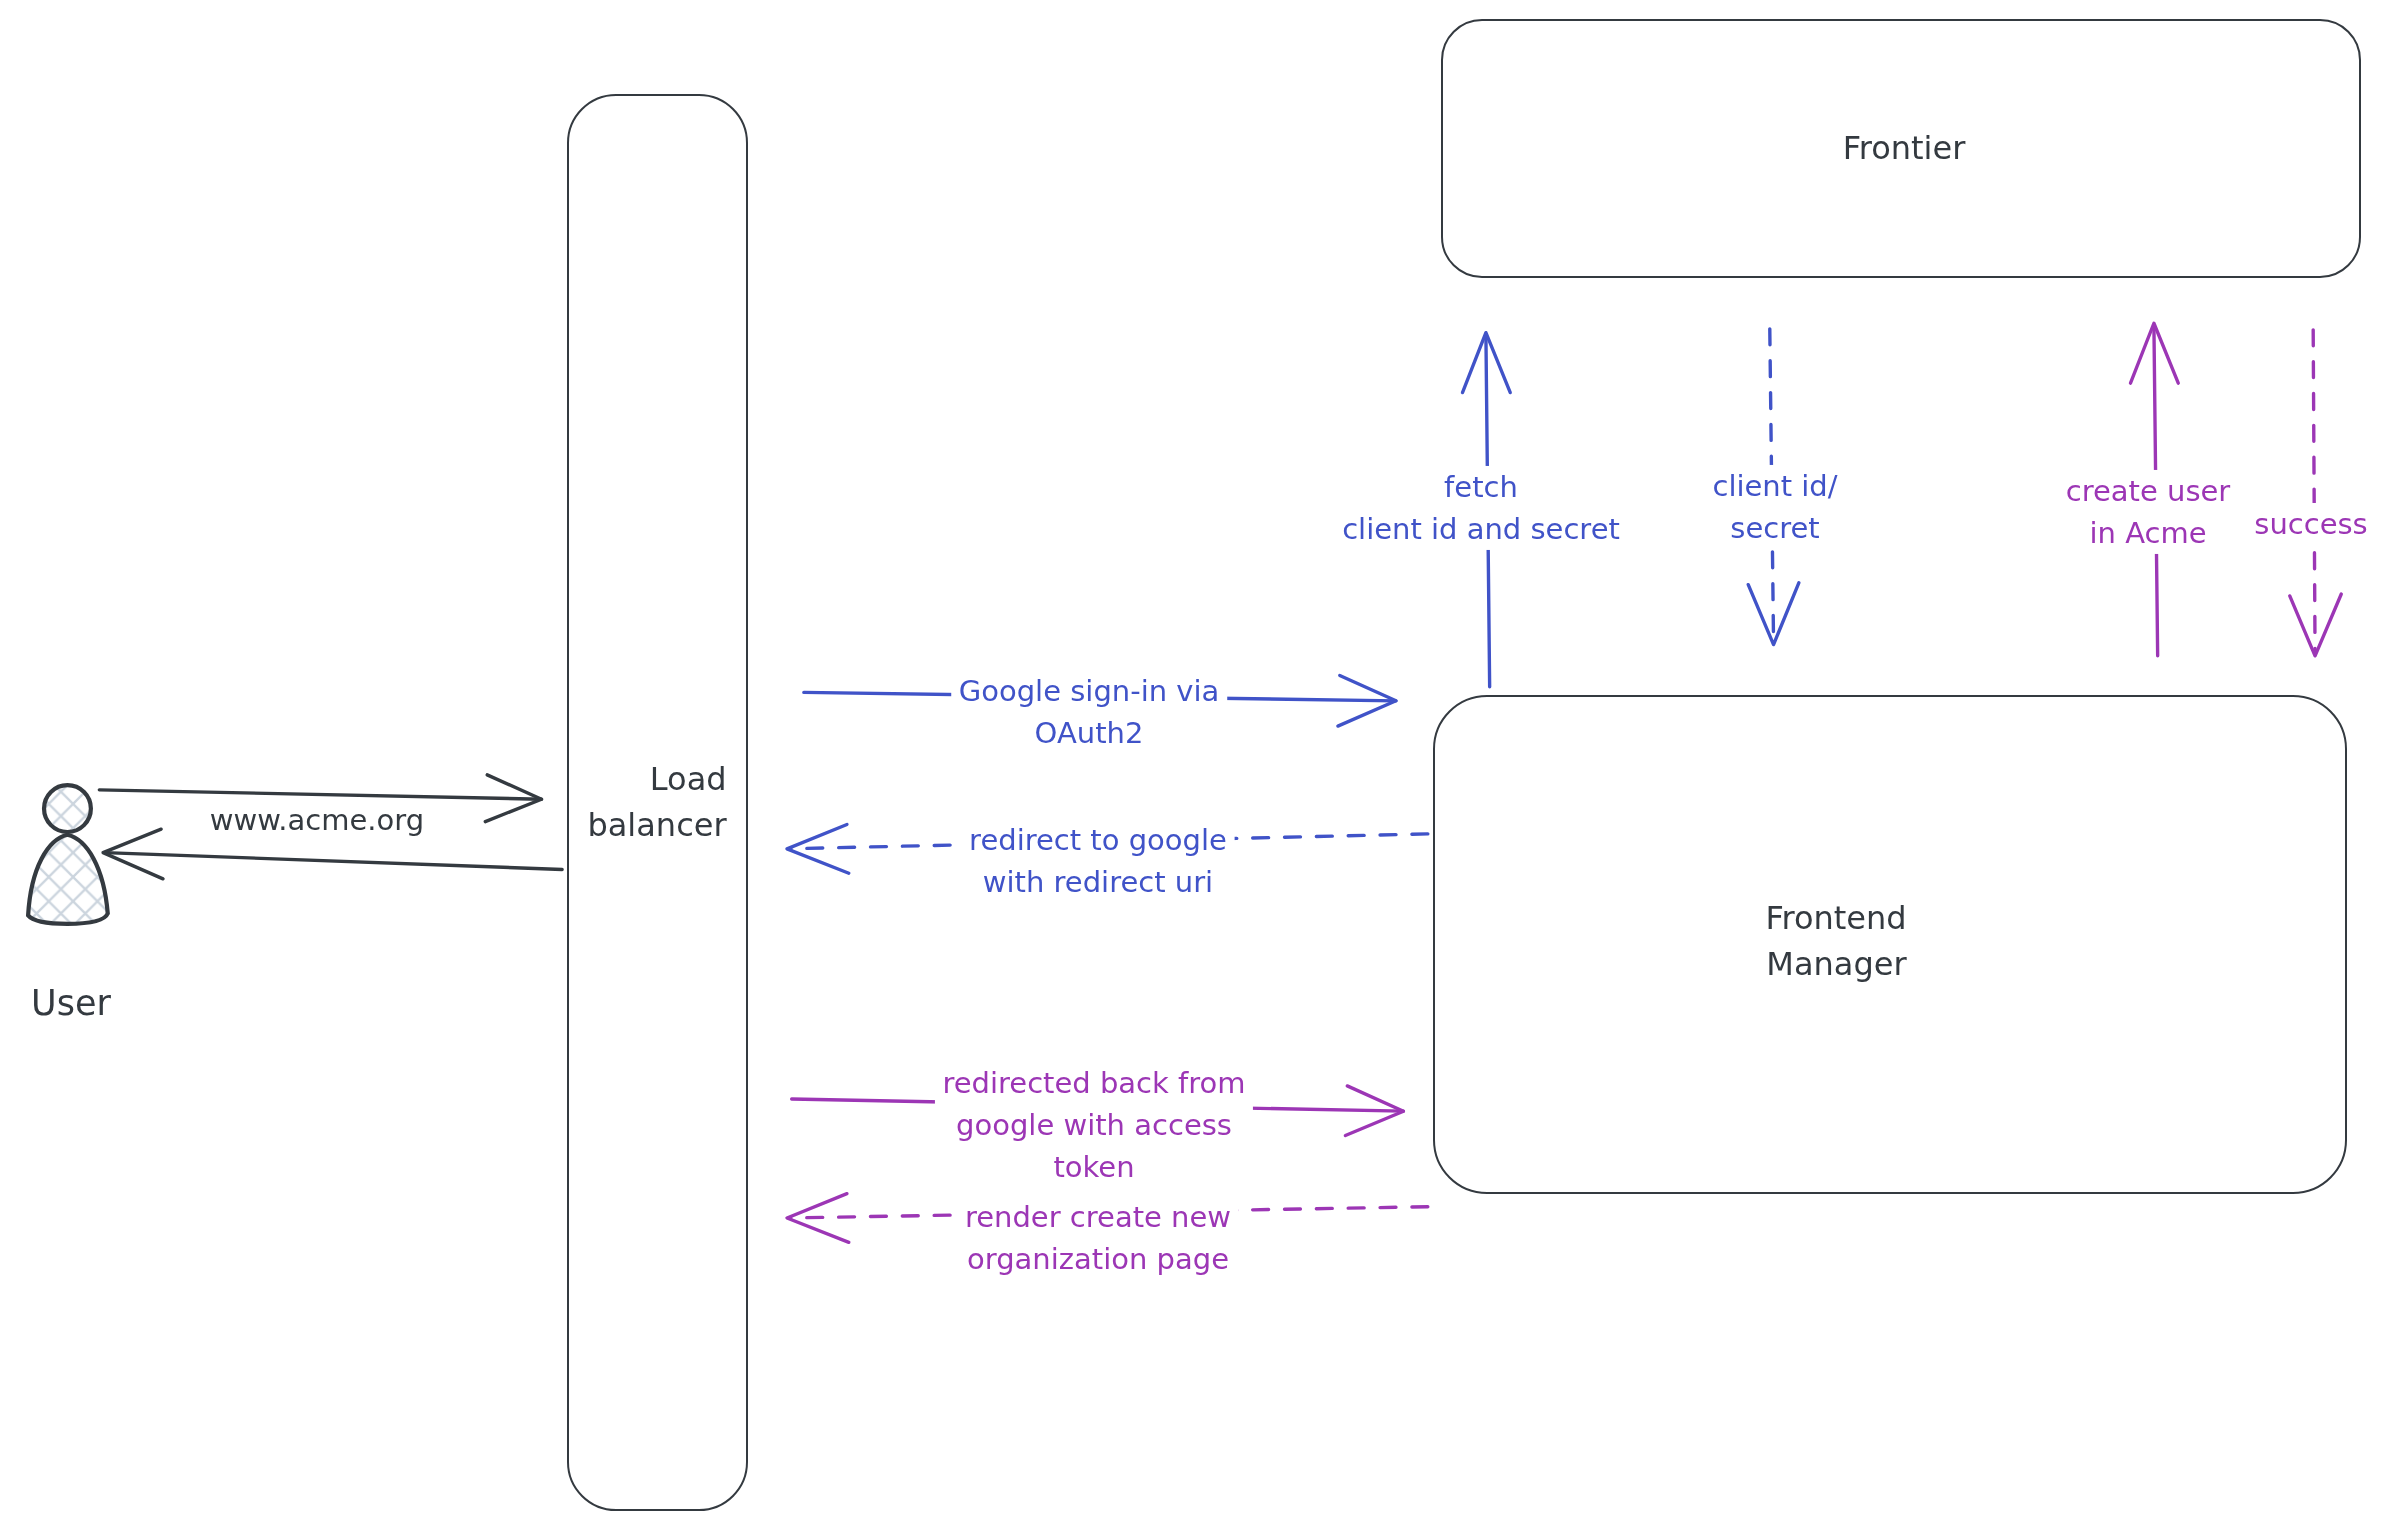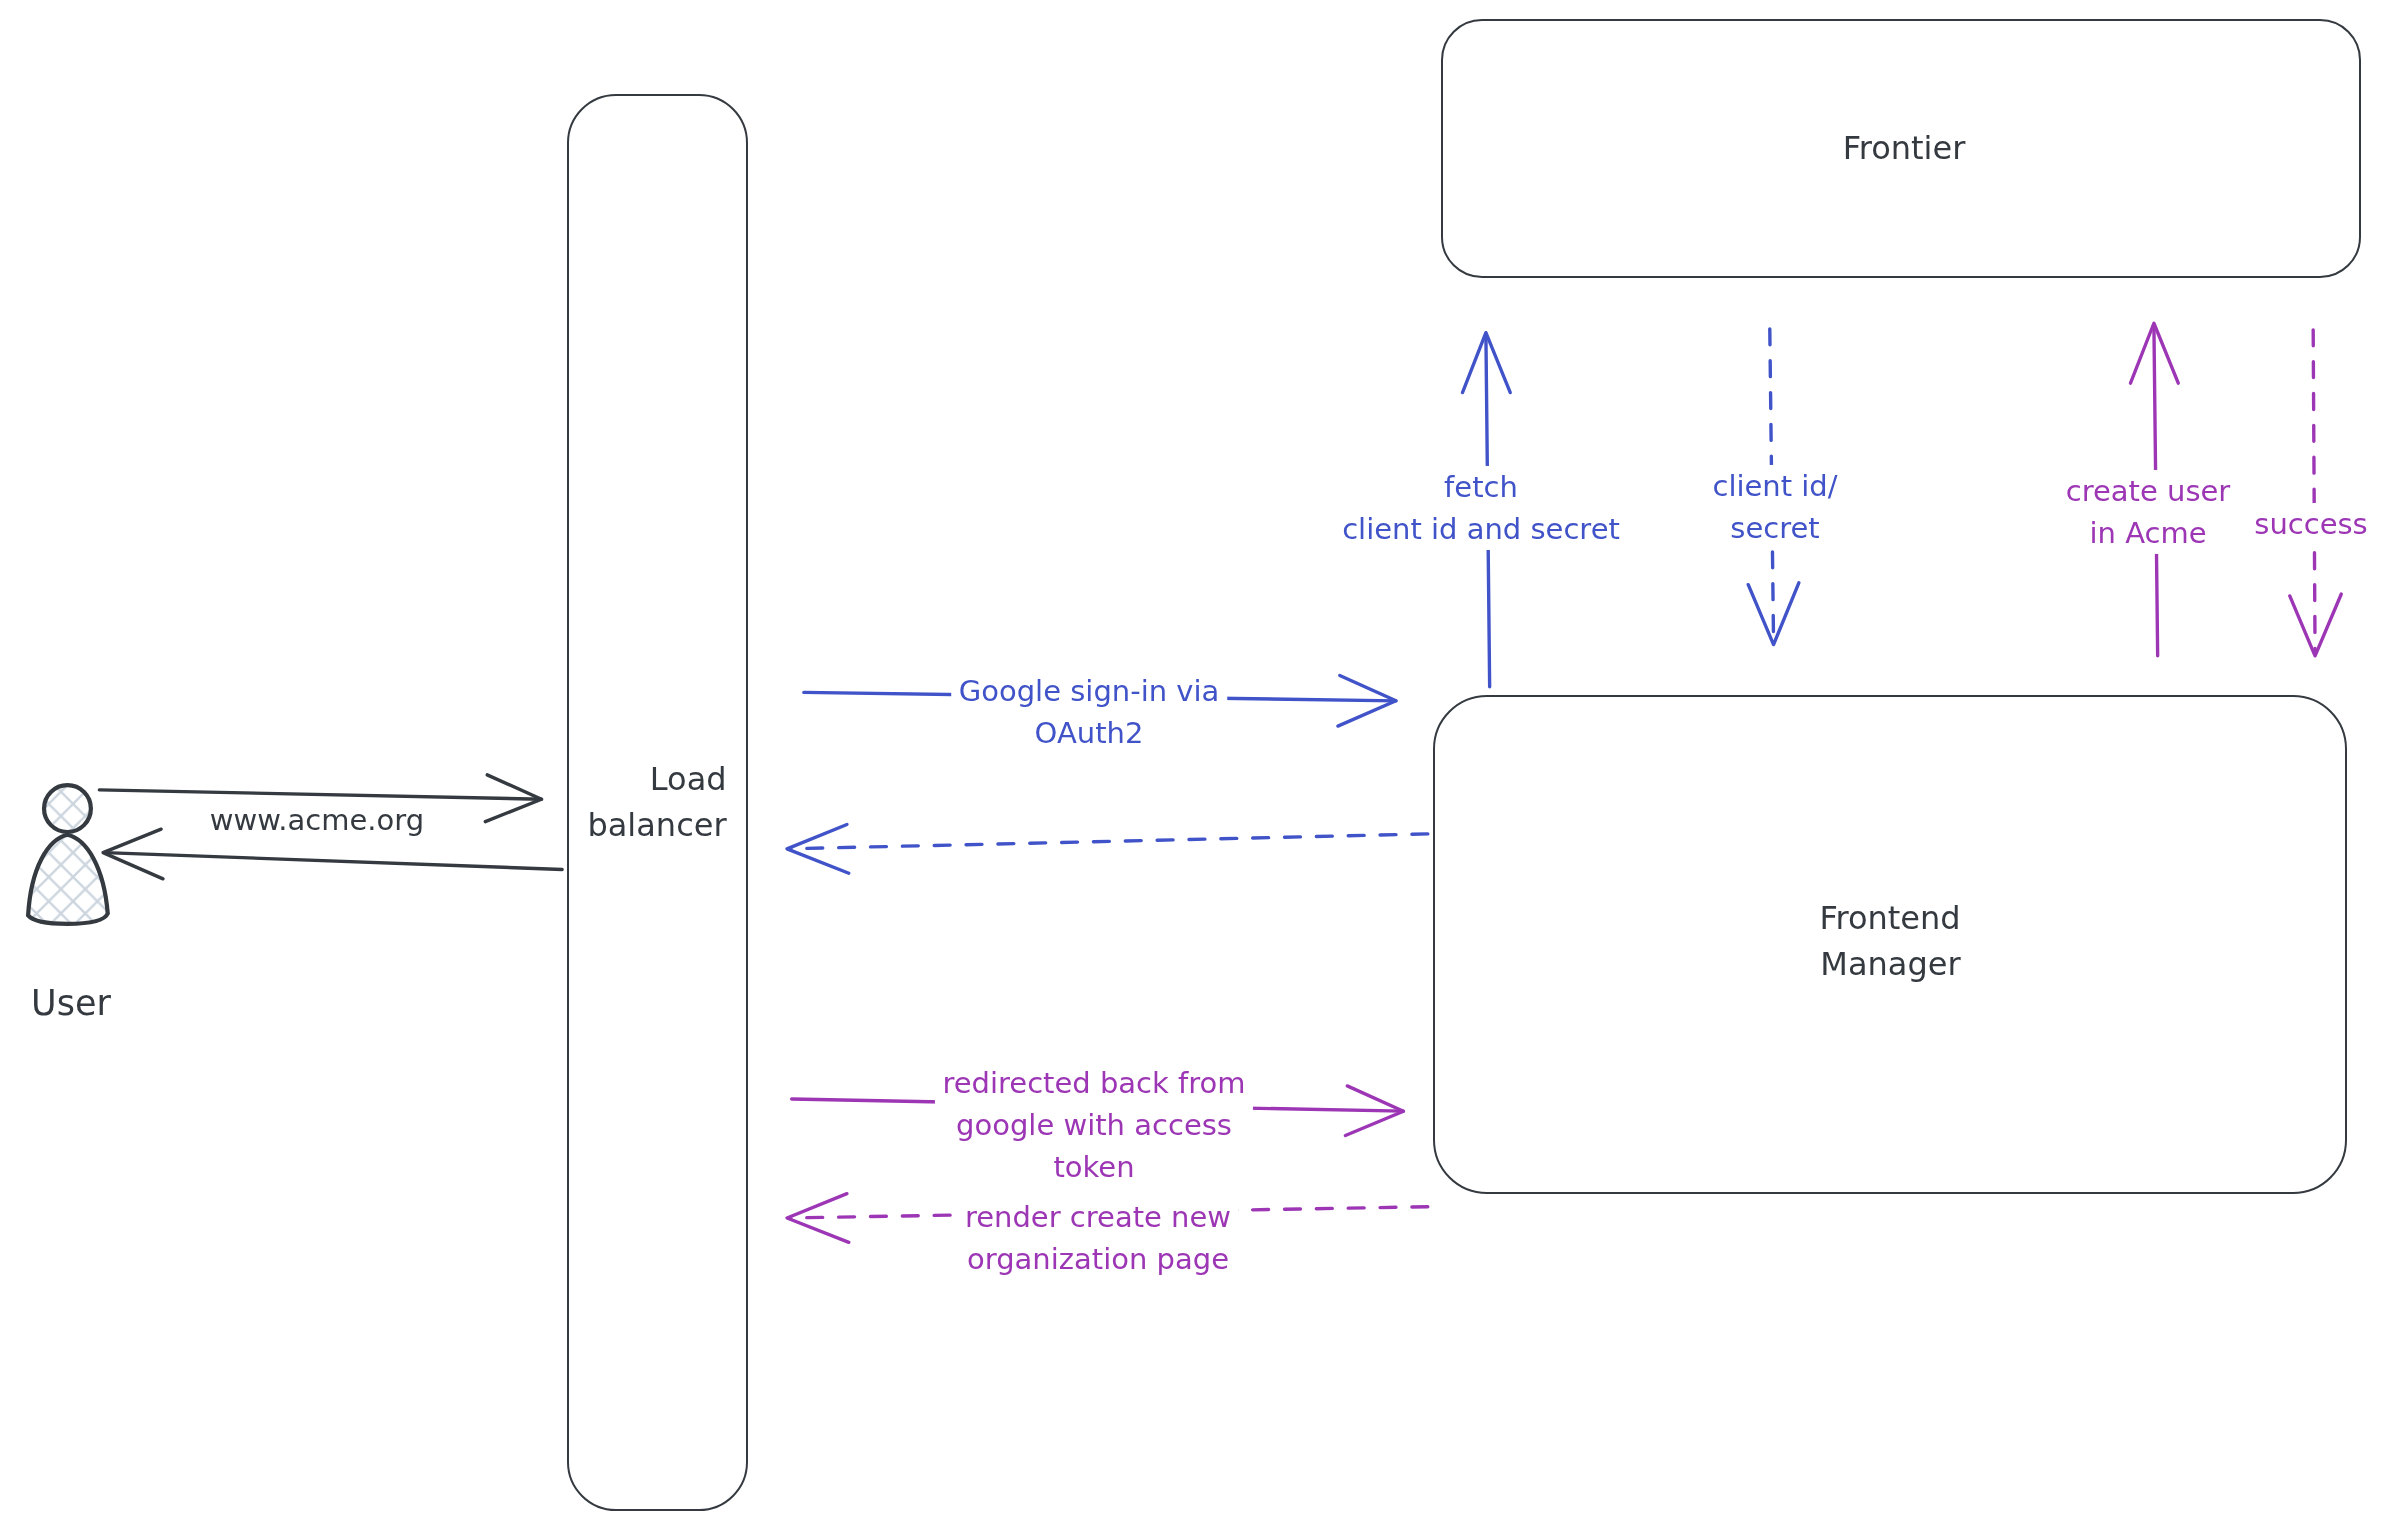--- a/index.html
+++ b/index.html
@@ -40,21 +40,21 @@
     transform: translate(-50%, -50%);
     color: var(--ink);
     font-size: 32px;
     line-height: 1.45;
     text-align: right;
     white-space: pre-line;
   }
   #label-user          { left: 71px;   top: 955px; font-size: 35px; margin-top: 48px; }
   #label-load-balancer { left: 657px;  top: 802px; }
   #label-frontier      { left: 1904px; top: 148px; }
-  #label-frontend-mgr  { left: 1890px; top: 941px; }
+  #label-frontend-mgr  { left: 1836px; top: 941px; }
 
   
   .edge-label {
     position: absolute;
     transform: translate(-50%, -50%);
     font-size: 29px;
     line-height: 1.45;
     text-align: center;
     white-space: pre-line;
     background: var(--bg);
@@ -164,20 +164,22 @@
   <div class="node-label" id="label-user">User</div>
   <div class="node-label" id="label-load-balancer">Load
 balancer</div>
   <div class="node-label" id="label-frontier">Frontier</div>
   <div class="node-label" id="label-frontend-mgr">Frontend
 Manager</div>
 
   <div class="edge-label ink nobg" id="lbl-www">www.acme.org</div>
   <div class="edge-label blue" id="lbl-google-signin">Google sign-in via
 OAuth2</div>
+  <div class="edge-label blue" id="lbl-redirect">redirect to google
+with redirect uri</div>
   <div class="edge-label purple" id="lbl-render">render create new
 organization page</div>
   <div class="edge-label purple" id="lbl-redirected">redirected back from
 google with access
 token</div>
   <div class="edge-label blue" id="lbl-fetch">fetch
 client id and secret</div>
   <div class="edge-label blue" id="lbl-clientid">client id/
 secret</div>
   <div class="edge-label purple" id="lbl-create-user">create user

